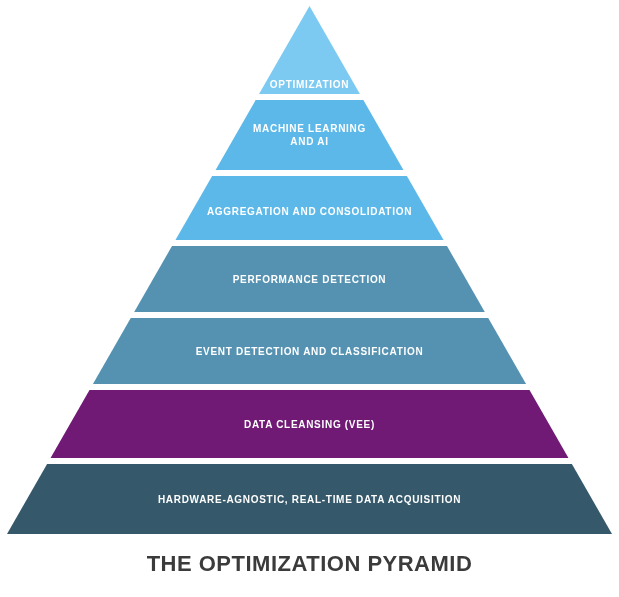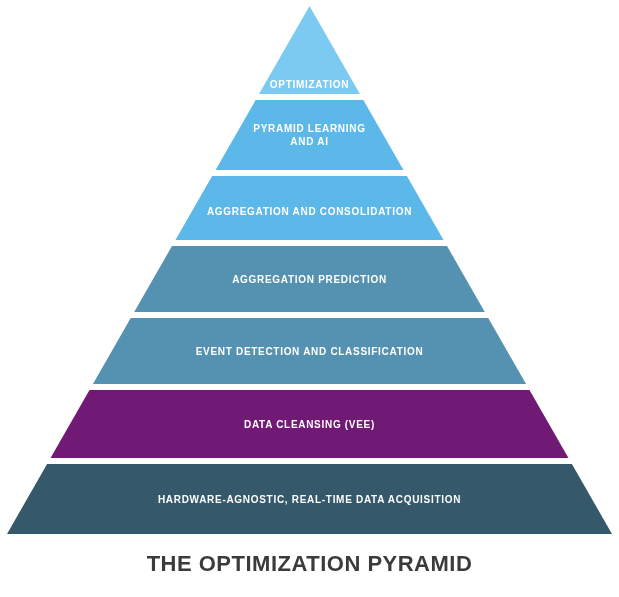--- a/index.html
+++ b/index.html
@@ -63,30 +63,30 @@
 
 <div class="canvas">
 
   <div class="pyramid">
 
     <div class="level lv0" style="background-color: rgb(124, 202, 242);">
       <span class="level-label" style="color: rgb(255, 255, 255);">OPTIMIZATION</span>
     </div>
 
     <div class="level lv1" style="background-color: rgb(92, 184, 232);">
-      <span class="level-label" style="color: rgb(255, 255, 255);">PYRAMID LEARNING
+      <span class="level-label" style="color: rgb(255, 255, 255);">MACHINE LEARNING
 AND AI</span>
     </div>
 
     <div class="level lv2" style="background-color: rgb(92, 184, 232);">
       <span class="level-label" style="color: rgb(255, 255, 255); margin-top: 6px;">AGGREGATION AND CONSOLIDATION</span>
     </div>
 
     <div class="level lv3" style="background-color: rgb(85, 146, 178);">
-      <span class="level-label" style="color: rgb(255, 255, 255);">AGGREGATION PREDICTION</span>
+      <span class="level-label" style="color: rgb(255, 255, 255);">PERFORMANCE DETECTION</span>
     </div>
 
     <div class="level lv4" style="background-color: rgb(85, 146, 178);">
       <span class="level-label" style="color: rgb(255, 255, 255);">EVENT DETECTION AND CLASSIFICATION</span>
     </div>
 
     <div class="level lv5" style="background-color: #701a75;">
       <span class="level-label" style="color: rgb(255, 255, 255);">DATA CLEANSING (VEE)</span>
     </div>
 

